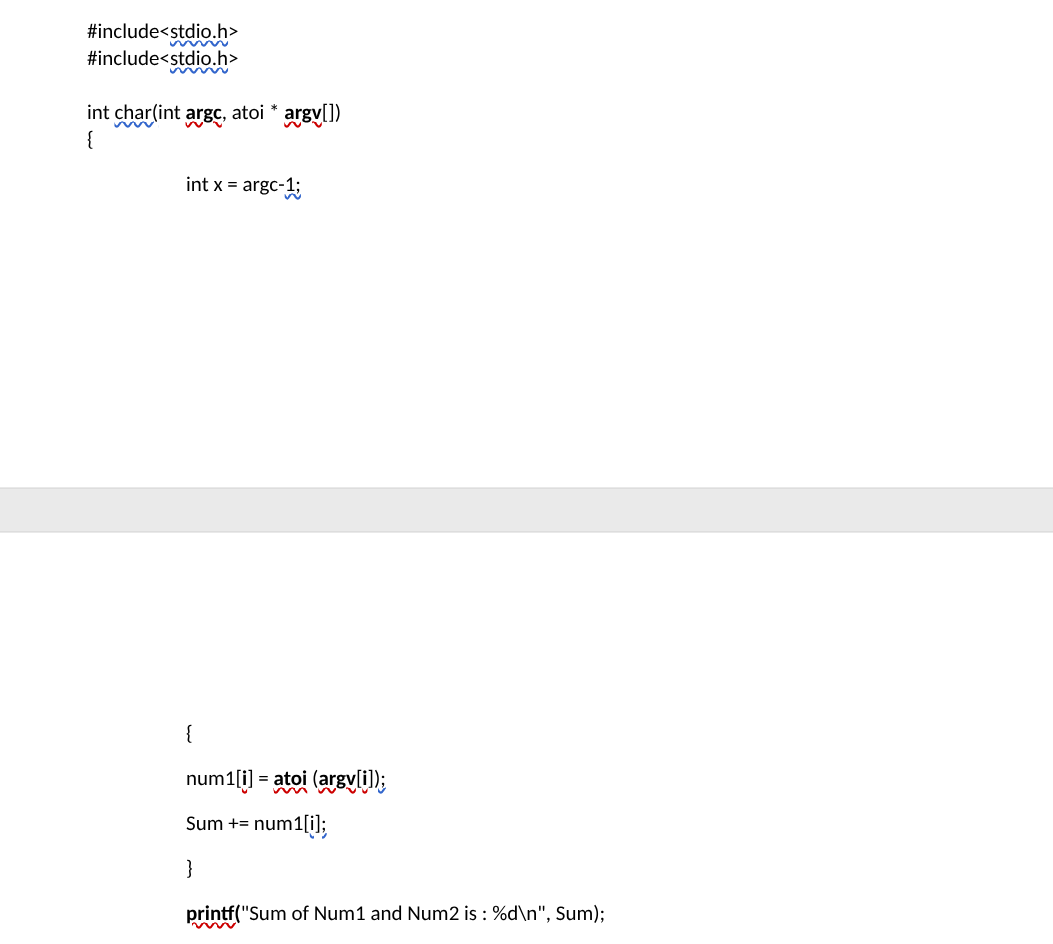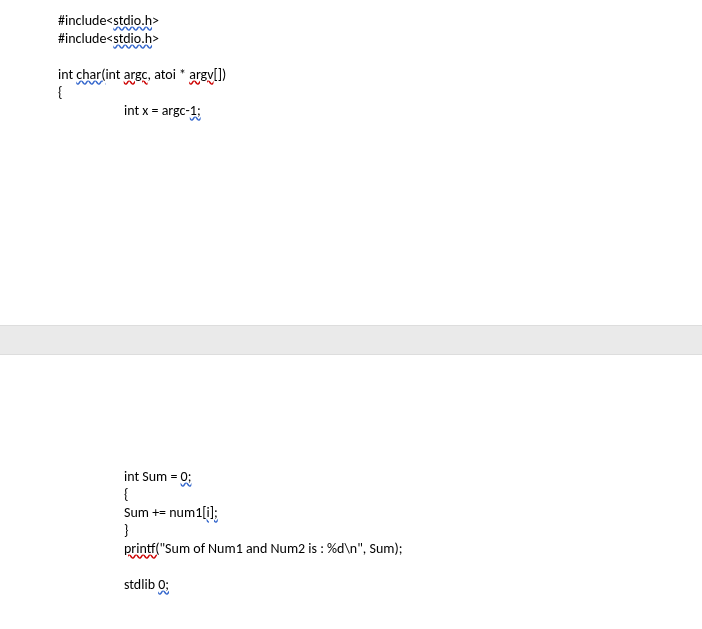--- a/index.html
+++ b/index.html
@@ -32,54 +32,56 @@
       background: #eaeaea;
       border-top: 1px solid #ddd;
       border-bottom: 1px solid #ddd;
     }
     .code-line {
       line-height: 18px;
       white-space: pre;
     }
     .indent1 {
       padding-left: 66px;
+      margin-top: 12px;
     }
     .blank {
       height: 18px;
     }
     .err-blue {
       border-bottom: 1px wavy #3366cc;
       text-decoration: underline;
       text-decoration-style: wavy;
       text-decoration-color: #3366cc;
     }
     .err-red {
       border-bottom: 1px wavy #cc0000;
       text-decoration: underline;
       text-decoration-style: wavy;
       text-decoration-color: #cc0000;
+      font-weight: bold;
     }
   </style>
 </head>
 <body>
 
 <div class="section-top">
   <div class="code-line"><span>#include&lt;</span><span class="err-blue">stdio.h</span><span>&gt;</span></div>
   <div class="code-line"><span>#include&lt;</span><span class="err-blue">stdio.h</span><span>&gt;</span></div>
   <div class="blank"></div>
   <div class="code-line"><span>int </span><span class="err-blue">char(</span><span>int </span><span class="err-red">argc</span><span>, atoi * </span><span class="err-red">argv</span><span>[])</span></div>
   <div class="code-line"><span>{</span></div>
   <div class="code-line indent1"><span>int x = argc-</span><span class="err-blue">1;</span></div>
   <div class="blank"></div>
 </div>
 
 <div class="divider"></div>
 
 <div class="section-bottom">
-  <div class="code-line indent1"><span>int Sum = </span><span class="err-blue">0;</span></div>
   <div class="code-line indent1"><span>{</span></div>
+  <div class="code-line indent1"><span>num1[</span><span class="err-red">i</span><span>] = </span><span class="err-red">atoi</span><span> (</span><span class="err-red">argv</span><span>[</span><span class="err-red">i</span><span class="err-blue">]);</span></div>
   <div class="code-line indent1"><span>Sum += num1[</span><span class="err-blue">i];</span></div>
   <div class="code-line indent1"><span>}</span></div>
   <div class="code-line indent1"><span class="err-red">printf(</span><span>"Sum of Num1 and Num2 is : %d\n", Sum);</span></div>
   <div class="blank"></div>
   <div class="code-line indent1"><span>stdlib </span><span class="err-blue">0;</span></div>
 
 </div>
 
 </body></html>

